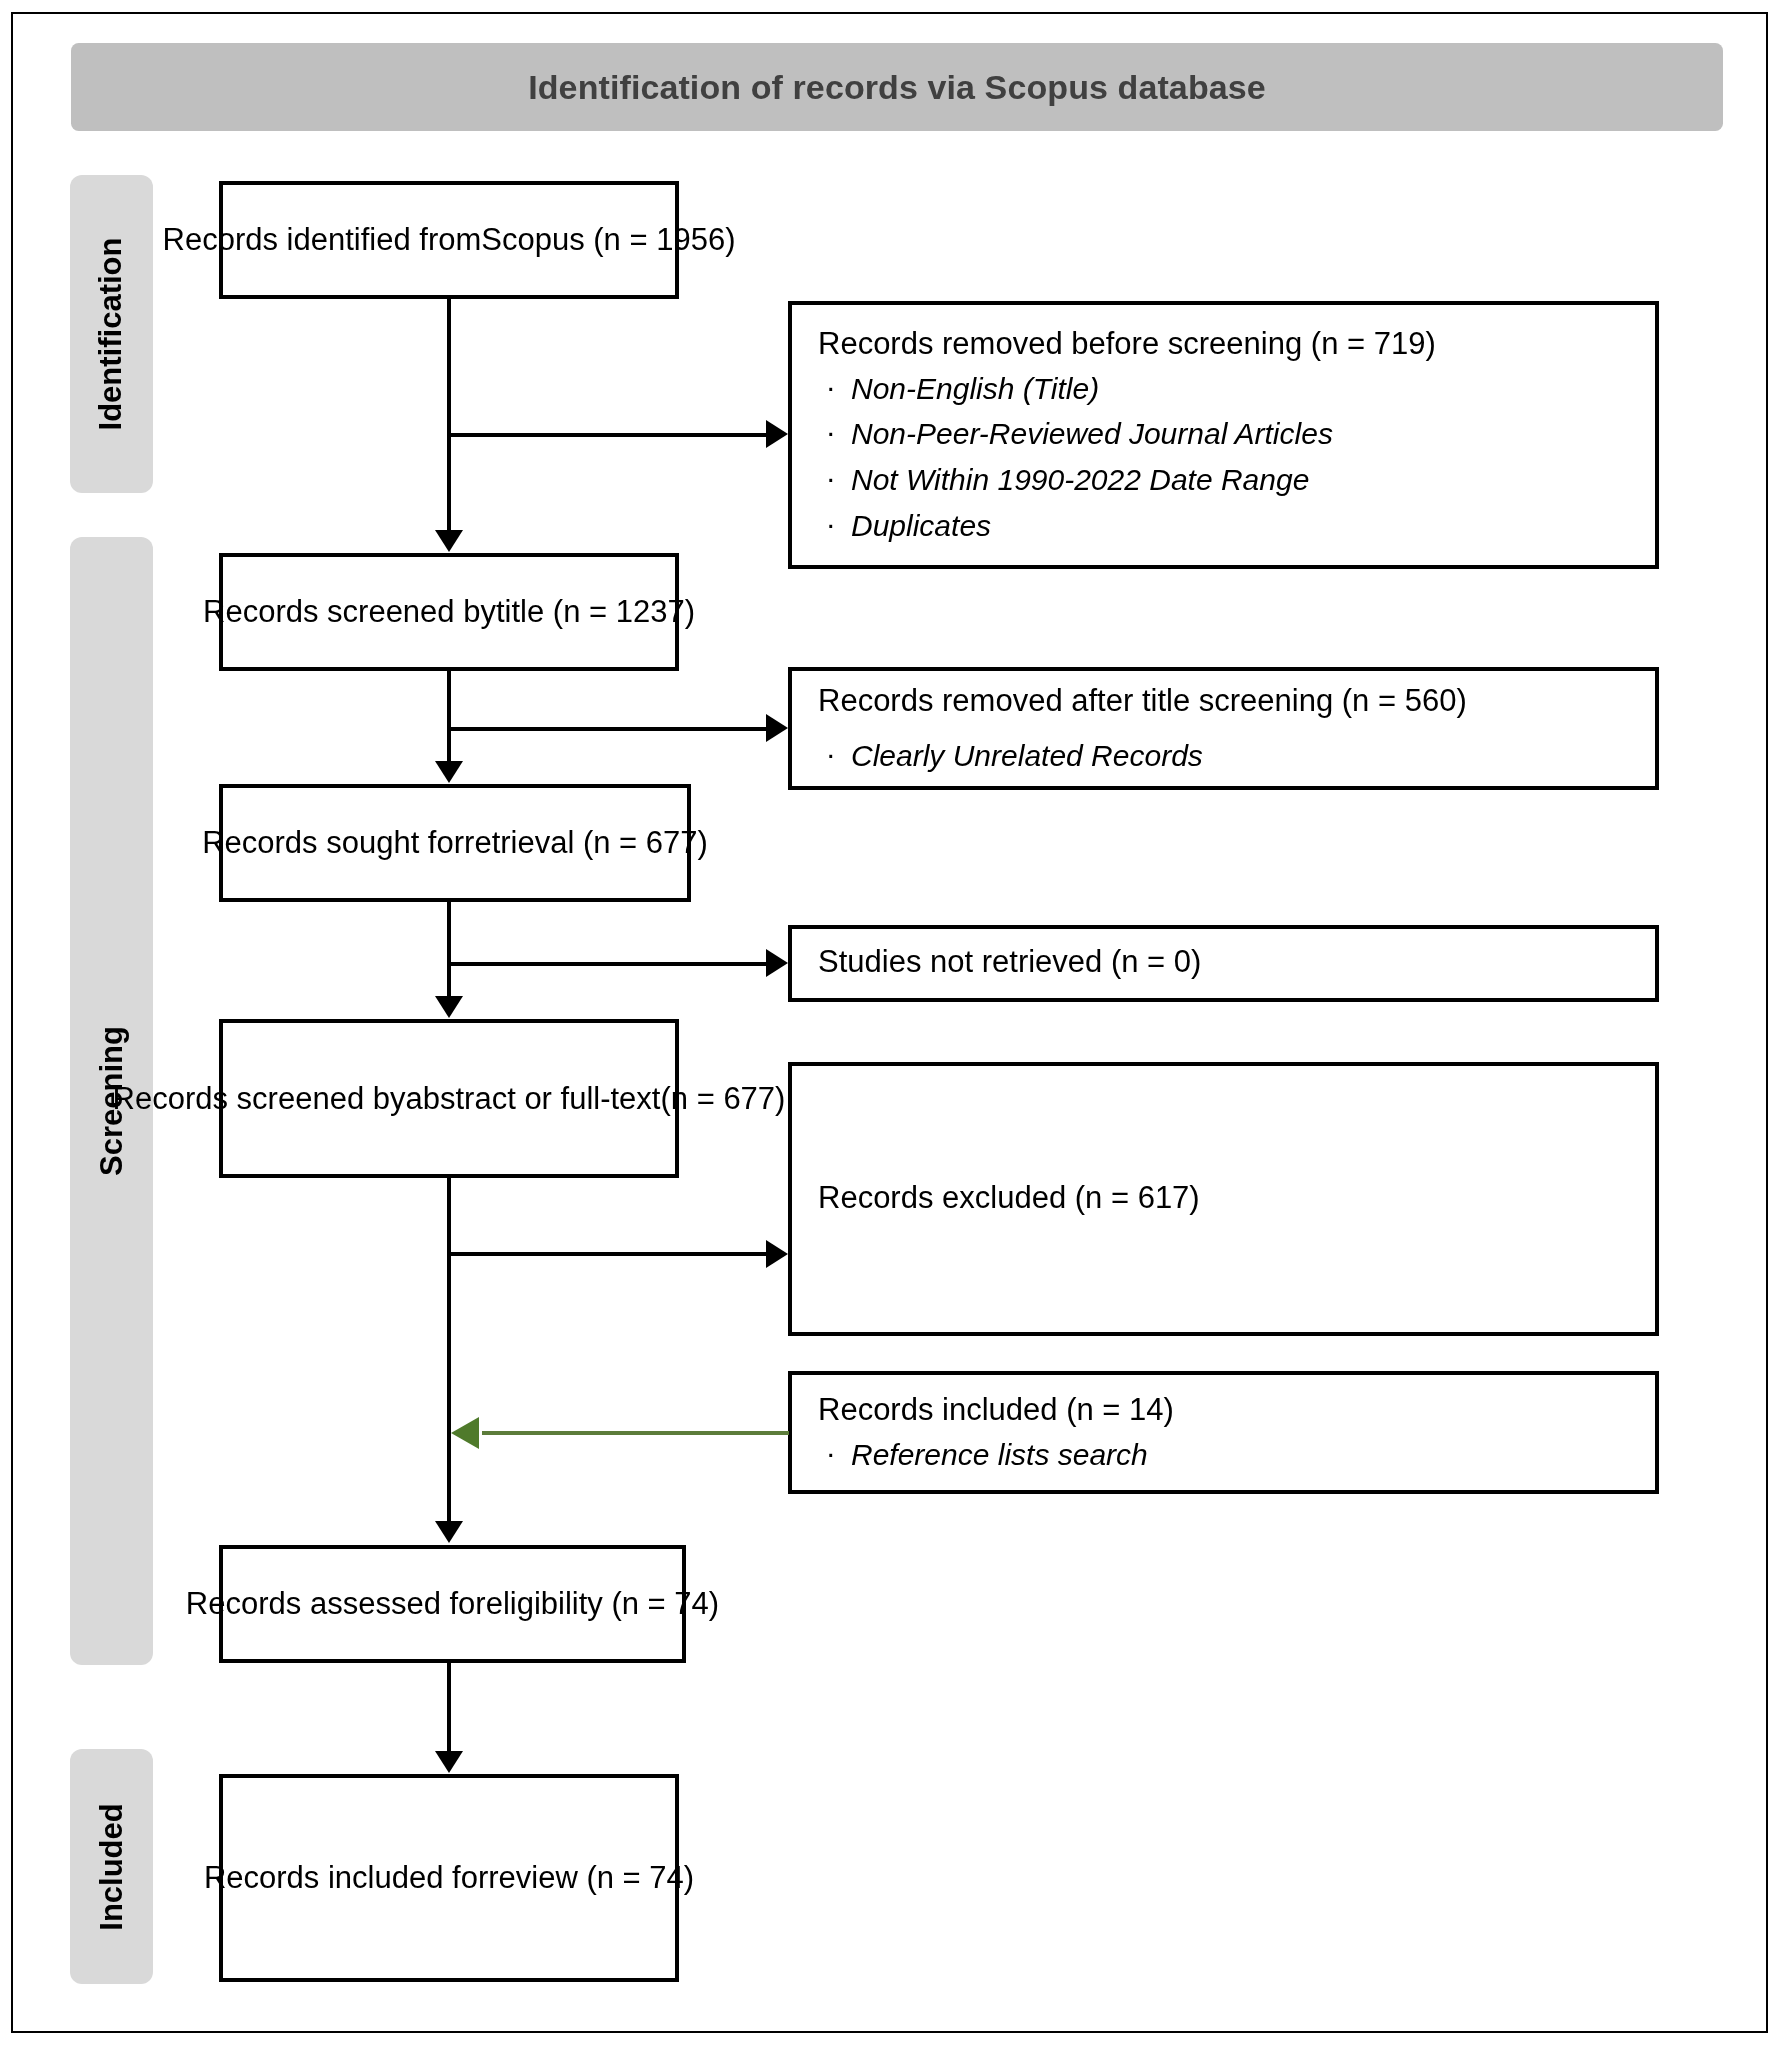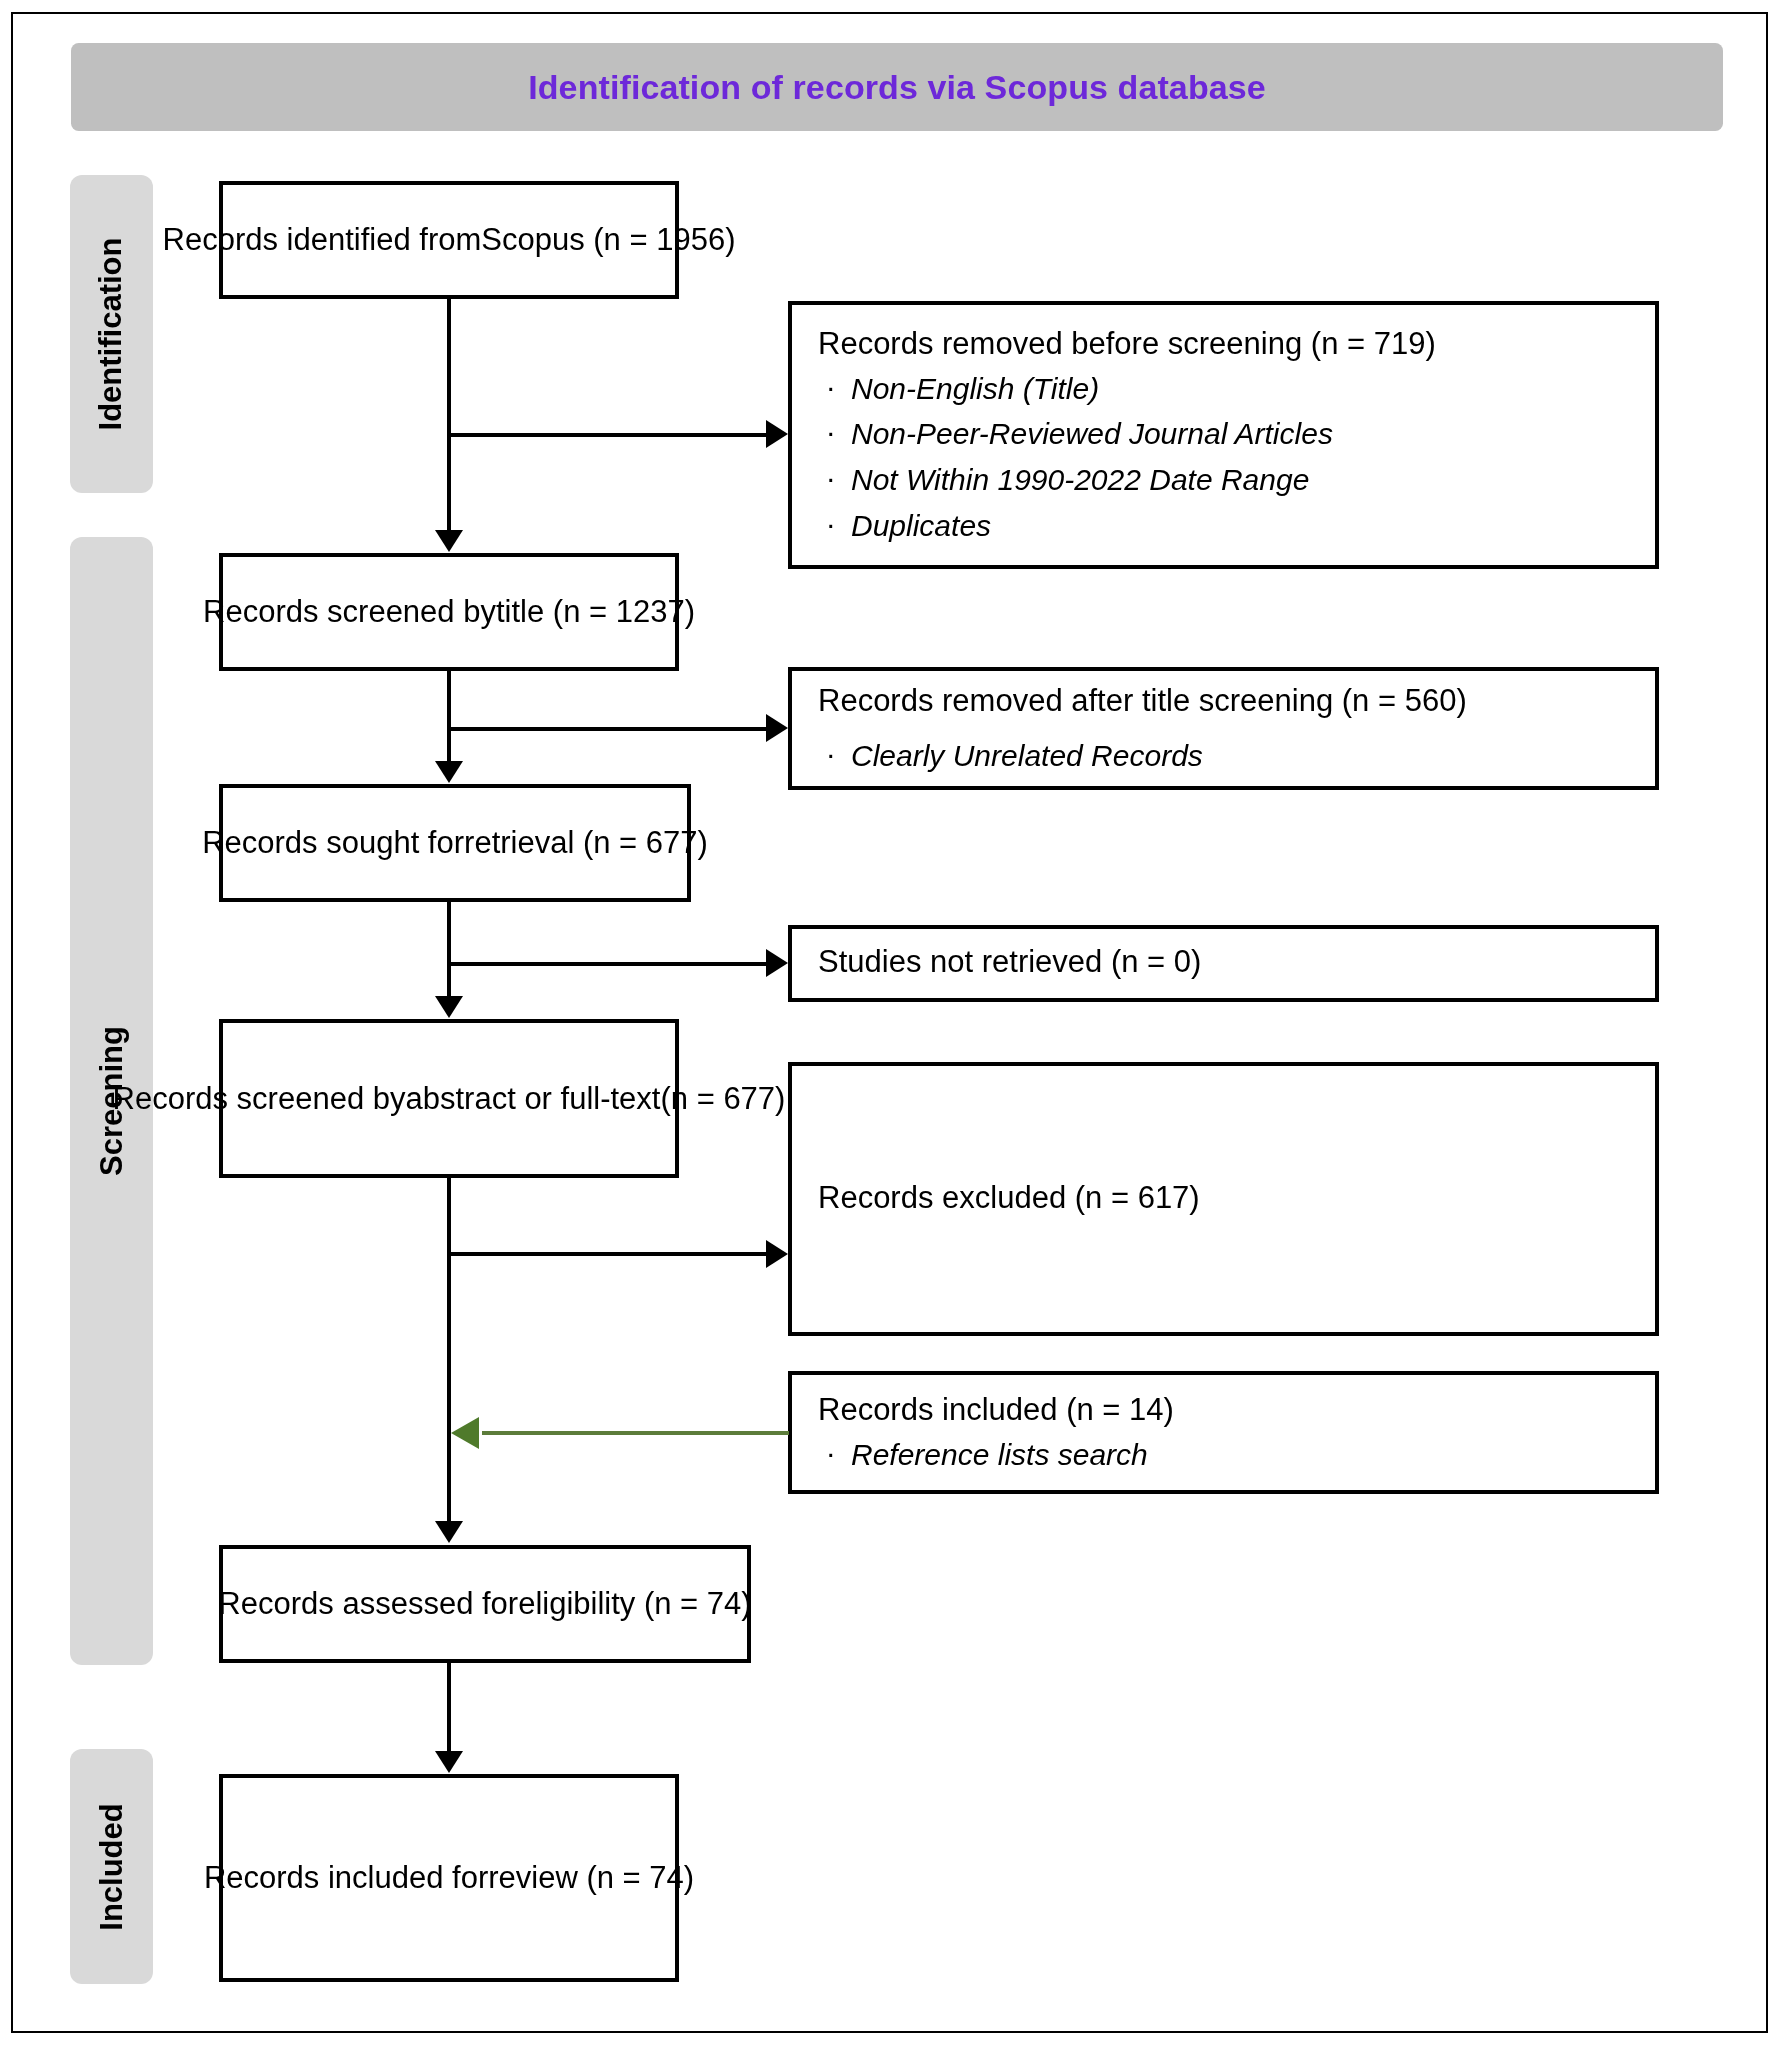--- a/index.html
+++ b/index.html
@@ -25,21 +25,21 @@
   .banner{
     position:absolute;
     left:71px;top:43px;
     width:1652px;height:88px;
     background:#bfbfbf;
     border-radius:7.7px;
     display:flex;align-items:center;justify-content:center;
     box-sizing:border-box;
   }
   .banner-text{
-    font-size:34px;font-weight:bold;color:#6d28d9;
+    font-size:34px;font-weight:bold;color:#404040;
     letter-spacing:0.1px;
     white-space:nowrap;
   }
 
   
   .stagebar{
     position:absolute;
     left:70px;
     width:83px;
     background:#d9d9d9;
@@ -94,21 +94,21 @@
     font-size:30px;
     color:#000000;
   }
   .bullets li .cont{display:block;}
 
   
   #box-identified    {left:219px;top:181px;width:460px;height:118px;}
   #box-screened-title{left:219px;top:553px;width:460px;height:118px;}
   #box-sought        {left:219px;top:784px;width:472px;height:118px;}
   #box-screened-abs  {left:219px;top:1019px;width:460px;height:159px;}
-  #box-assessed      {left:219px;top:1545px;width:532px;height:118px;}
+  #box-assessed      {left:219px;top:1545px;width:467px;height:118px;}
   #box-final         {left:219px;top:1774px;width:460px;height:208px;}
 
   
   #box-removed-before{left:788px;top:301px;width:871px;height:268px;}
   #box-removed-title {left:788px;top:667px;width:871px;height:123px;gap:10px;}
   #box-not-retrieved {left:788px;top:925px;width:871px;height:77px;}
   #box-excluded      {left:788px;top:1062px;width:871px;height:274px;}
   #box-ref-included  {left:788px;top:1371px;width:871px;height:123px;}
 
   

